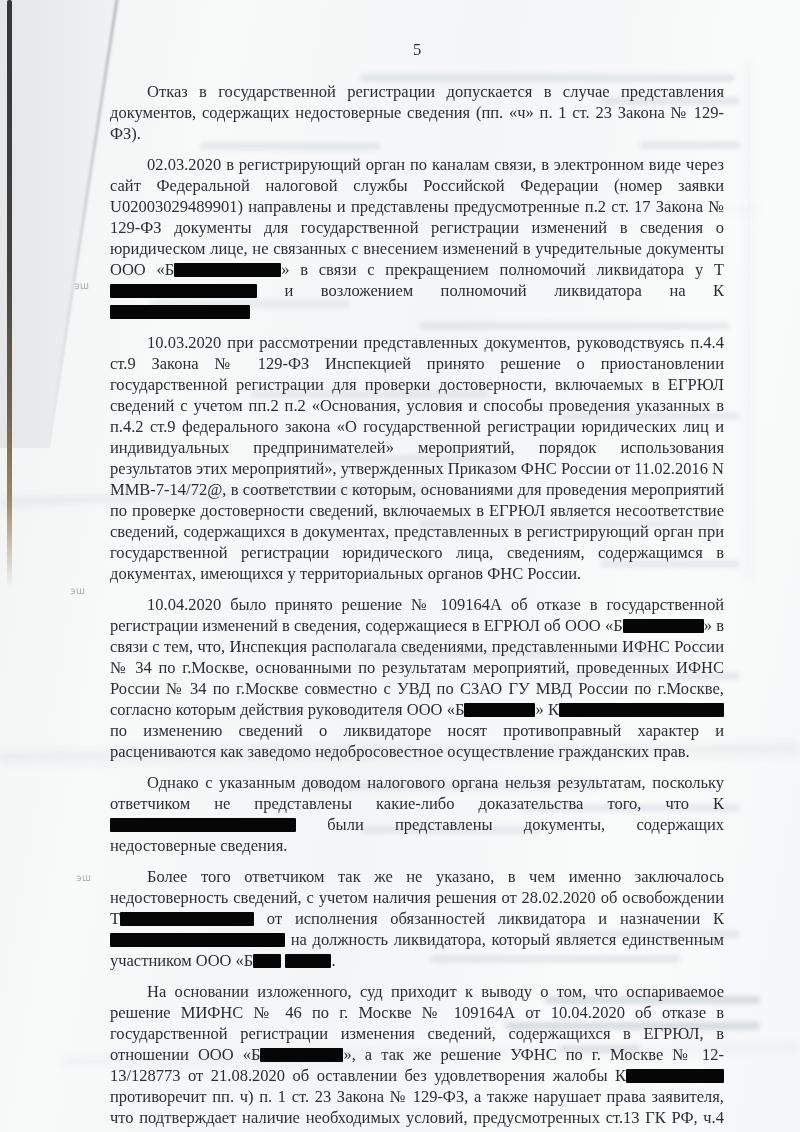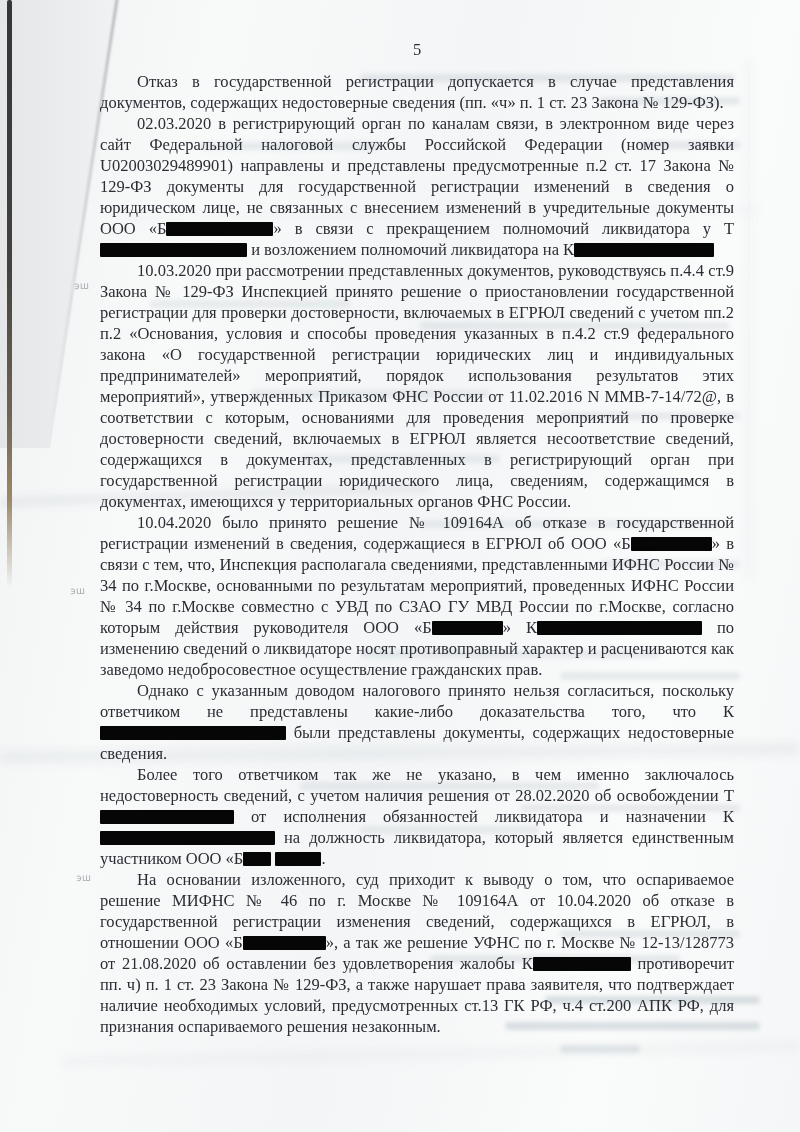--- a/index.html
+++ b/index.html
@@ -55,21 +55,21 @@
   }
   
   .page-number{
     position:absolute;left:100px;top:40px;width:634px;z-index:3;
     text-align:center;font-size:16.5px;color:#2c2c34;
   }
   .text-body{
     position:absolute;left:100px;top:71px;width:634px;z-index:3;
     font-size:16.5px;line-height:21px;color:#2c2c34;text-align:justify;
   }
-  .text-body p{margin:0;text-indent:37px;}
+  .text-body p{margin:10px;text-indent:37px;}
   .red{
     display:inline-block;height:14px;background:#060606;border-radius:1px;
     transform:translateY(2px);
   }
 </style>
 </head>
 <body>
 
 <div class="page">
 
@@ -112,18 +112,18 @@
       <div class="margin-mark" style="left: 76px; top: 872px;">эш</div>
     </div>
 
   <div class="page-number">5</div>
 
   <div class="text-body" id="doc-body">
       <p><span>Отказ в государственной регистрации допускается в случае представления документов, содержащих недостоверные сведения (пп. «ч» п. 1 ст. 23 Закона № 129-ФЗ).</span></p>
       <p><span>02.03.2020 в регистрирующий орган по каналам связи, в электронном виде через сайт Федеральной налоговой службы Российской Федерации (номер заявки U02003029489901) направлены и представлены предусмотренные п.2 ст. 17 Закона № 129-ФЗ документы для государственной регистрации изменений в сведения о юридическом лице, не связанных с внесением изменений в учредительные документы ООО «Б</span><span class="red" style="width: 107px;"></span><span>» в связи с прекращением полномочий ликвидатора у Т</span><span class="red" style="width: 147px;"></span><span> и возложением полномочий ликвидатора на К</span><span class="red" style="width: 140px;"></span></p>
       <p><span>10.03.2020 при рассмотрении представленных документов, руководствуясь п.4.4 ст.9 Закона № 129-ФЗ Инспекцией принято решение о приостановлении государственной регистрации для проверки достоверности, включаемых в ЕГРЮЛ сведений с учетом пп.2 п.2 «Основания, условия и способы проведения указанных в п.4.2 ст.9 федерального закона «О государственной регистрации юридических лиц и индивидуальных предпринимателей» мероприятий, порядок использования результатов этих мероприятий», утвержденных Приказом ФНС России от 11.02.2016 N ММВ-7-14/72@, в соответствии с которым, основаниями для проведения мероприятий по проверке достоверности сведений, включаемых в ЕГРЮЛ является несоответствие сведений, содержащихся в документах, представленных в регистрирующий орган при государственной регистрации юридического лица, сведениям, содержащимся в документах, имеющихся у территориальных органов ФНС России.</span></p>
       <p><span>10.04.2020 было принято решение № 109164А об отказе в государственной регистрации изменений в сведения, содержащиеся в ЕГРЮЛ об ООО «Б</span><span class="red" style="width: 81px;"></span><span>» в связи с тем, что, Инспекция располагала сведениями, представленными ИФНС России № 34 по г.Москве, основанными по результатам мероприятий, проведенных ИФНС России № 34 по г.Москве совместно с УВД по СЗАО ГУ МВД России по г.Москве, согласно которым действия руководителя ООО «Б</span><span class="red" style="width: 71px;"></span><span>» К</span><span class="red" style="width: 165px;"></span><span> по изменению сведений о ликвидаторе носят противоправный характер и расцениваются как заведомо недобросовестное осуществление гражданских прав.</span></p>
-      <p><span>Однако с указанным доводом налогового принято нельзя согласиться, поскольку ответчиком не представлены какие-либо доказательства того, что К</span><span class="red" style="width: 186px;"></span><span> были представлены документы, содержащих недостоверные сведения.</span></p>
+      <p><span>Однако с указанным доводом налогового органа нельзя результатам, поскольку ответчиком не представлены какие-либо доказательства того, что К</span><span class="red" style="width: 186px;"></span><span> были представлены документы, содержащих недостоверные сведения.</span></p>
       <p><span>Более того ответчиком так же не указано, в чем именно заключалось недостоверность сведений, с учетом наличия решения от 28.02.2020 об освобождении Т</span><span class="red" style="width: 134px;"></span><span> от исполнения обязанностей ликвидатора и назначении К</span><span class="red" style="width: 175px;"></span><span> на должность ликвидатора, который является единственным участником ООО «Б</span><span class="red" style="width: 28px;"></span><span> </span><span class="red" style="width: 46px;"></span><span>.</span></p>
       <p><span>На основании изложенного, суд приходит к выводу о том, что оспариваемое решение МИФНС № 46 по г. Москве № 109164А от 10.04.2020 об отказе в государственной регистрации изменения сведений, содержащихся в ЕГРЮЛ, в отношении ООО «Б</span><span class="red" style="width: 83px;"></span><span>», а так же решение УФНС по г. Москве № 12-13/128773 от 21.08.2020 об оставлении без удовлетворения жалобы К</span><span class="red" style="width: 98px;"></span><span> противоречит пп. ч) п. 1 ст. 23 Закона № 129-ФЗ, а также нарушает права заявителя, что подтверждает наличие необходимых условий, предусмотренных ст.13 ГК РФ, ч.4 ст.200 АПК РФ, для признания оспариваемого решения незаконным.</span></p>
     </div>
 
 </div>
 
 </body></html>

